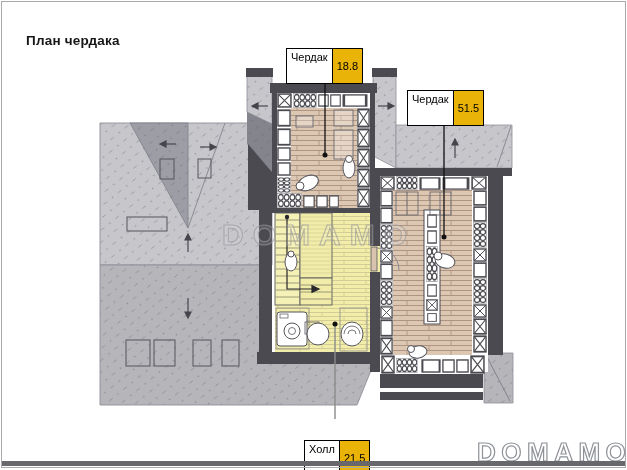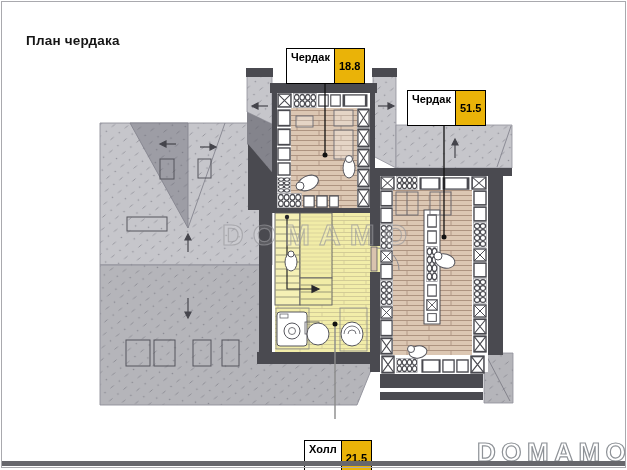--- a/index.html
+++ b/index.html
@@ -15,21 +15,21 @@
     position:absolute;left:2px;top:461px;width:623px;height:5px;
     background:#67676c;z-index:6;
   }
   .plan-svg{position:absolute;left:0;top:0;z-index:1;}
   .page-title{
     position:absolute;left:26px;top:33px;font-size:13.5px;font-weight:bold;
     color:#161616;z-index:5;letter-spacing:.2px;
   }
   .tag{
     position:absolute;display:flex;align-items:stretch;z-index:5;
-    border:1.5px solid #000;font-size:11px;font-weight:bold;color:#000;
+    border:1.5px solid #000;font-size:11px;font-weight:normal;color:#000;
     background:#fff;line-height:14px;
   }
   .tag .tag-name{background:#ffffff;padding:1px 4px;border-right:1.5px solid #000;white-space:nowrap;}
   .tag .tag-val{background:#eab308;padding:10px 4px;white-space:nowrap;}
   .tag18{left:286px;top:48px;}
   .tag38{left:407px;top:90px;}
   .tagHall{left:304px;top:440px;}
   .watermark{
     position:absolute;left:222px;top:218px;z-index:4;font-size:30px;font-weight:bold;
     letter-spacing:9px;color:rgba(255,255,255,0.10);

